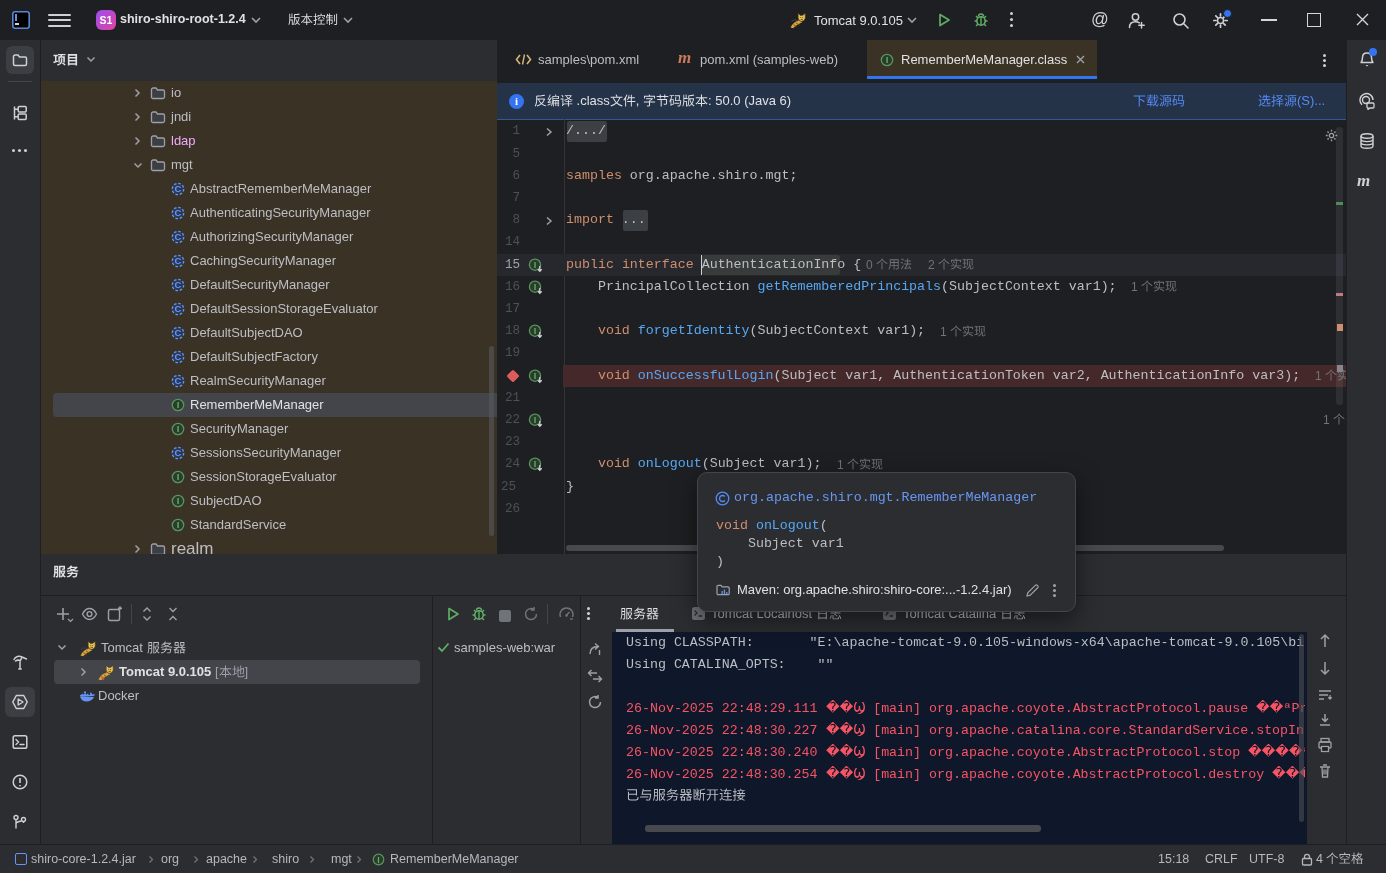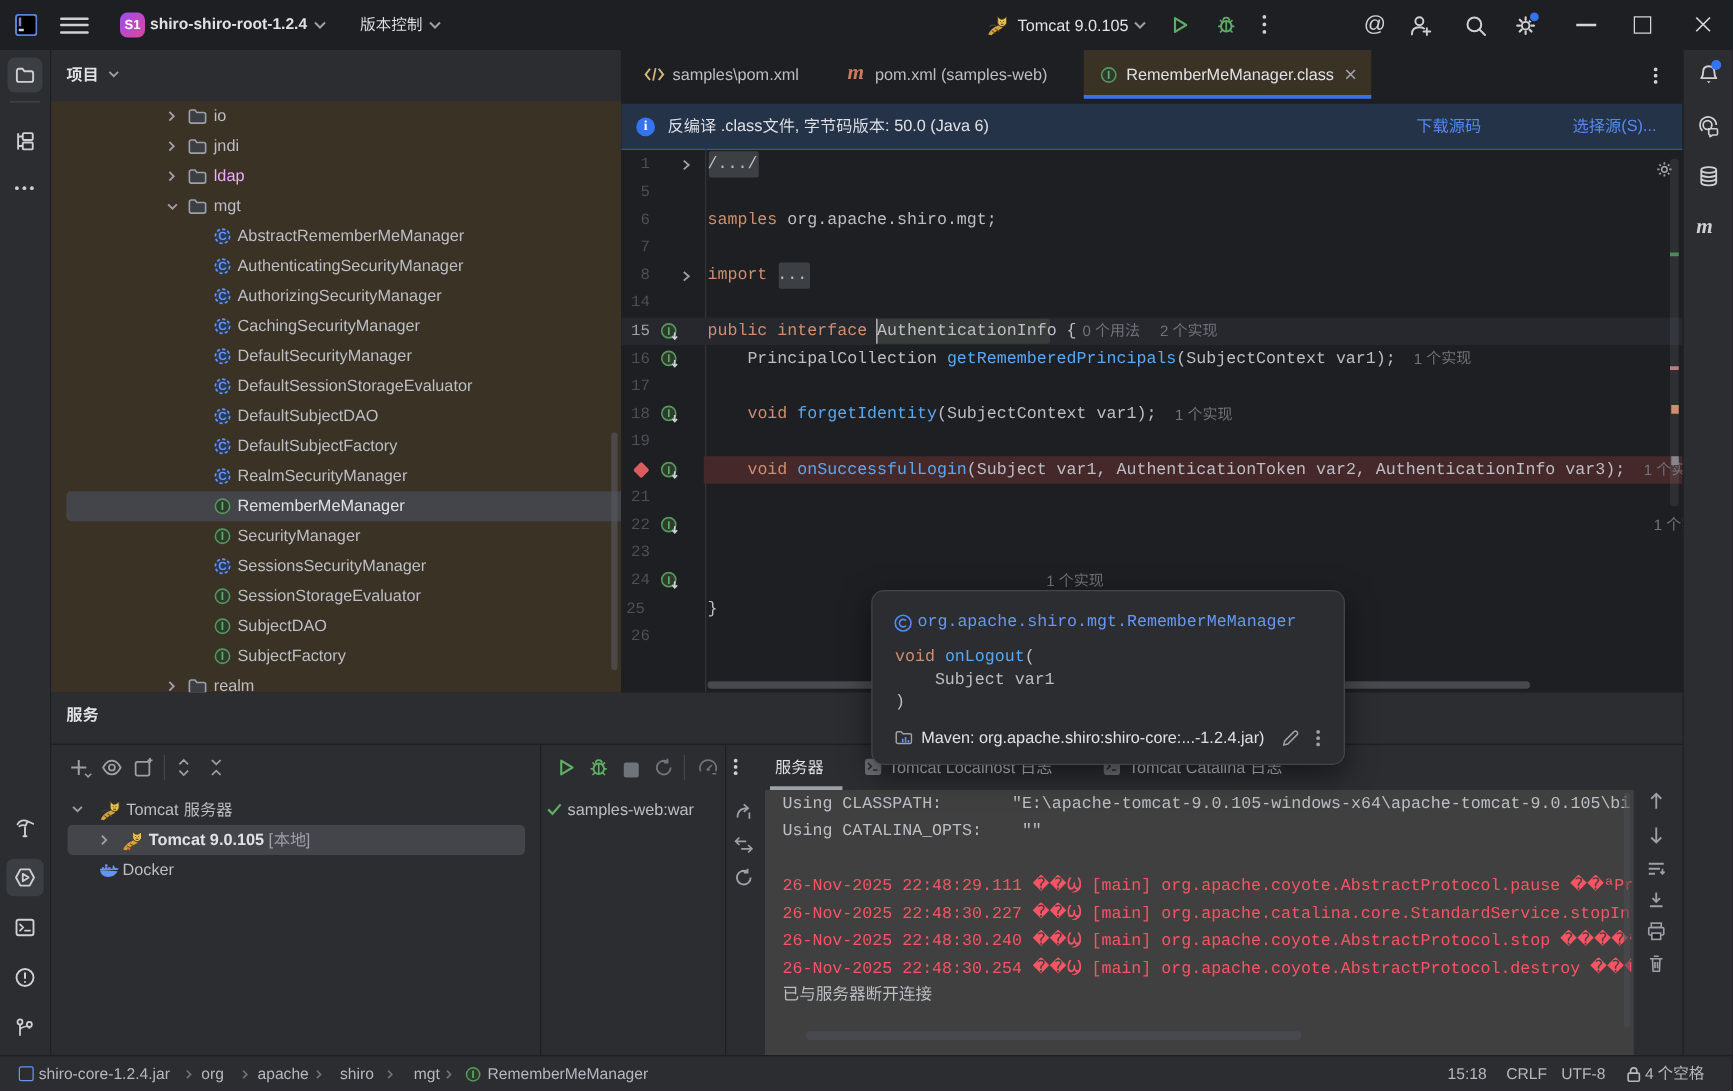--- a/index.html
+++ b/index.html
@@ -247,28 +247,28 @@
       <div class="ab" style="left:149px;top:384px;height:24px;line-height:24px;color:#bcbec4;font-size:13px">SessionStorageEvaluator</div>
 <svg class="ic" style="left:130px;top:413px" width="14" height="14" viewBox="0 0 14 14">
         <circle cx="7" cy="7" r="5.7" fill="#2b3c2c" stroke="#57965c" stroke-width="1.3"></circle>
         <text x="7" y="10.4" text-anchor="middle" font-family="Liberation Sans" font-size="9.5" font-weight="bold" fill="#5fad65">I</text>
       </svg>
       <div class="ab" style="left:149px;top:408px;height:24px;line-height:24px;color:#bcbec4;font-size:13px">SubjectDAO</div>
 <svg class="ic" style="left:130px;top:437px" width="14" height="14" viewBox="0 0 14 14">
         <circle cx="7" cy="7" r="5.7" fill="#2b3c2c" stroke="#57965c" stroke-width="1.3"></circle>
         <text x="7" y="10.4" text-anchor="middle" font-family="Liberation Sans" font-size="9.5" font-weight="bold" fill="#5fad65">I</text>
       </svg>
-      <div class="ab" style="left:149px;top:432px;height:24px;line-height:24px;color:#bcbec4;font-size:13px">SubjectFactory</div>
+      <div class="ab" style="left:149px;top:432px;height:24px;line-height:24px;color:#bcbec4;font-size:13px">StandardService</div>
 <svg class="ic" style="left:93px;top:463px" width="7" height="10" viewBox="0 0 7 10">
         <path d="M1.5 1.5 L5 5 L1.5 8.5" stroke="#9da0a8" stroke-width="1.5" fill="none"></path>
       </svg>
       <svg class="ic" style="left:109px;top:460px" width="16" height="16" viewBox="0 0 16 16">
         <path d="M1.5 4.5 a1.5 1.5 0 0 1 1.5-1.5 H6 l1.5 2 H13 a1.5 1.5 0 0 1 1.5 1.5 V12 a1.5 1.5 0 0 1 -1.5 1.5 H3 A1.5 1.5 0 0 1 1.5 12 Z" fill="#3b3e43" stroke="#9da0a8" stroke-width="1.3"></path>
       </svg>
-      <div class="ab" style="left:130px;top:456px;height:24px;line-height:24px;color:#bcbec4;font-size:13px">realm</div>
+      <div class="ab" style="left:130px;top:456px;height:24px;line-height:24px;color:#bcbec4;font-size:17px">realm</div>
   </div>
 
   <div class="ab" style="left:448px;top:306px;width:5px;height:190px;background:#55575c;border-radius:3px;opacity:.65"></div>
 </div>
 
 <div class="ab" style="left:497px;top:40px;width:849px;height:514px;background:#1e1f22;overflow:hidden">
   <div class="ab" style="left:0;top:0;width:849px;height:39px;background:#1e1f22"></div>
 <div class="ab" style="left:370px;top:0;width:230px;height:39px;background:#3b3226"></div>
 <div class="ab" style="left:370px;top:36px;width:230px;height:3px;background:#3574f0"></div>
 <svg class="ic" style="left:18px;top:12px" width="17" height="15" viewBox="0 0 17 15">
@@ -407,20 +407,21 @@
 <div class="ab inl" style="left:818px;top:328.5px;white-space:nowrap">1 <svg class="ck" style="width:3.000em" viewBox="0 0 3000 1000">
         <use href="#u4e2a" x="0"></use>
         <use href="#u5b9e" x="1000"></use>
         <use href="#u73b0" x="2000"></use>
       </svg></div>
 <div class="ab inl" style="left:826px;top:372.5px;white-space:nowrap">1 <svg class="ck" style="width:3.000em" viewBox="0 0 3000 1000">
         <use href="#u4e2a" x="0"></use>
         <use href="#u5b9e" x="1000"></use>
         <use href="#u73b0" x="2000"></use>
       </svg></div>
+<div class="ab m" style="left:69px;top:413.4px;line-height:22.2px"><span class="tx">&nbsp;&nbsp;&nbsp;&nbsp;</span><span class="kw">void</span><span class="tx"> </span><span class="fn">onLogout</span><span class="tx">(Subject var1);</span></div>
 <div class="ab inl" style="left:340px;top:417.5px">1 <svg class="ck" style="width:3.000em" viewBox="0 0 3000 1000">
         <use href="#u4e2a" x="0"></use>
         <use href="#u5b9e" x="1000"></use>
         <use href="#u73b0" x="2000"></use>
       </svg></div>
 <div class="ab m" style="left:69px;top:435.59999999999997px;line-height:22.2px"><span class="tx">}</span></div>
 <svg class="ic" style="left:827px;top:88px" width="15" height="15" viewBox="0 0 15 15">
       <circle cx="7.5" cy="7.5" r="2.2" fill="none" stroke="#9da0a8" stroke-width="1.3"></circle>
       <path d="M7.5 1.8 L7.5 3.6 M7.5 11.4 L7.5 13.2 M1.8 7.5 L3.6 7.5 M11.4 7.5 L13.2 7.5 M3.5 3.5 L4.7 4.7 M10.3 10.3 L11.5 11.5 M11.5 3.5 L10.3 4.7 M4.7 10.3 L3.5 11.5" stroke="#9da0a8" stroke-width="1.4"></path>
     </svg>
@@ -549,21 +550,21 @@
 <svg class="ic" style="left:546px;top:87px" width="16" height="16" viewBox="0 0 16 16">
       <path d="M3 13 C3 8 6 5.5 11 5.5 M8 2.5 L11.5 5.5 L8 8.5" stroke="#9da0a8" stroke-width="1.4" fill="none"></path>
       <path d="M12.5 9 L12.5 14" stroke="#9da0a8" stroke-width="1.4"></path>
     </svg>
 <svg class="ic" style="left:546px;top:114px" width="16" height="16" viewBox="0 0 16 16">
       <path d="M4.5 2 L1.5 5 L4.5 8 M1.5 5 H10 M11.5 8 L14.5 11 L11.5 14 M14.5 11 H6" stroke="#9da0a8" stroke-width="1.4" fill="none"></path>
     </svg>
 <svg class="ic" style="left:546px;top:140px" width="16" height="16" viewBox="0 0 16 16">
       <path d="M13.5 8 A5.5 5.5 0 1 1 11 3.5 M11 1 L11 4 L8 4" stroke="#9da0a8" stroke-width="1.5" fill="none"></path>
     </svg>
-<div class="ab" style="left:571px;top:78px;width:695px;height:212px;background:#404040;overflow:hidden">
+<div class="ab" style="left:571px;top:78px;width:695px;height:212px;background:#0f172a;overflow:hidden">
       <div class="ab" style="left:0;top:0;width:693px;height:212px;overflow:hidden">
         <div class="ab m" style="left:14px;top:0px;line-height:22px;color:#bcbec4">Using CLASSPATH:&nbsp;&nbsp;&nbsp;&nbsp;&nbsp;&nbsp;&nbsp;"E:\apache-tomcat-9.0.105-windows-x64\apache-tomcat-9.0.105\bi</div>
 <div class="ab m" style="left:14px;top:22px;line-height:22px;color:#bcbec4">Using CATALINA_OPTS:&nbsp;&nbsp;&nbsp;&nbsp;""</div>
 <div class="ab m" style="left:14px;top:66px;line-height:22px;color:#f75464">26-Nov-2025 22:48:29.111 <svg class="ck" style="width:2.984em" viewBox="0 0 2984 1000">
             <use href="#ufffd" x="0"></use>
             <use href="#ufffd" x="1025"></use>
             <use href="#u3e2" x="2050"></use>
           </svg> [main] org.apache.coyote.AbstractProtocol.pause <svg class="ck" style="width:2.051em" viewBox="0 0 2050 1000">
             <use href="#ufffd" x="0"></use>
             <use href="#ufffd" x="1025"></use>

